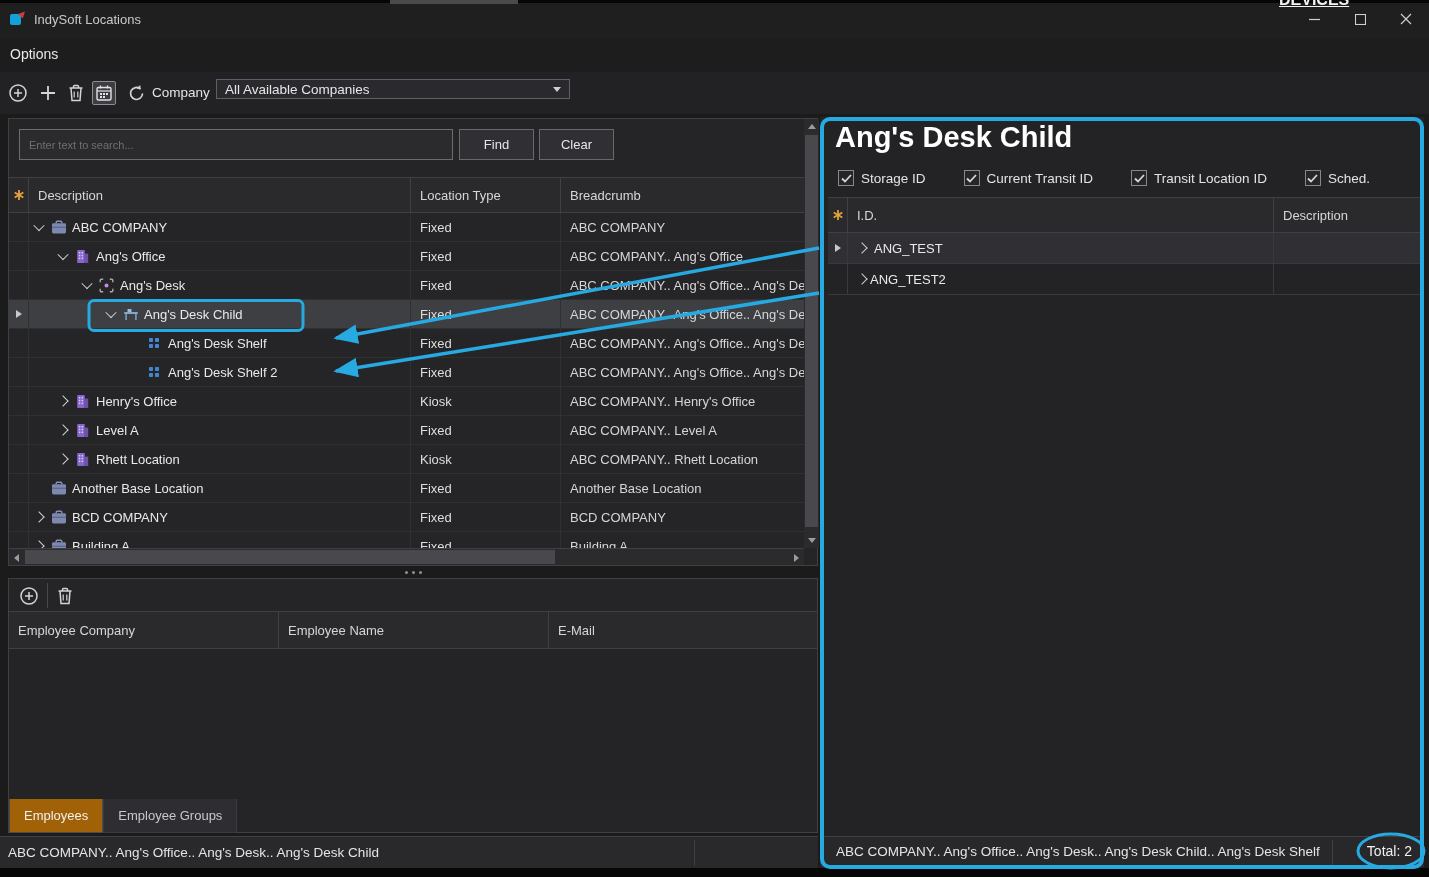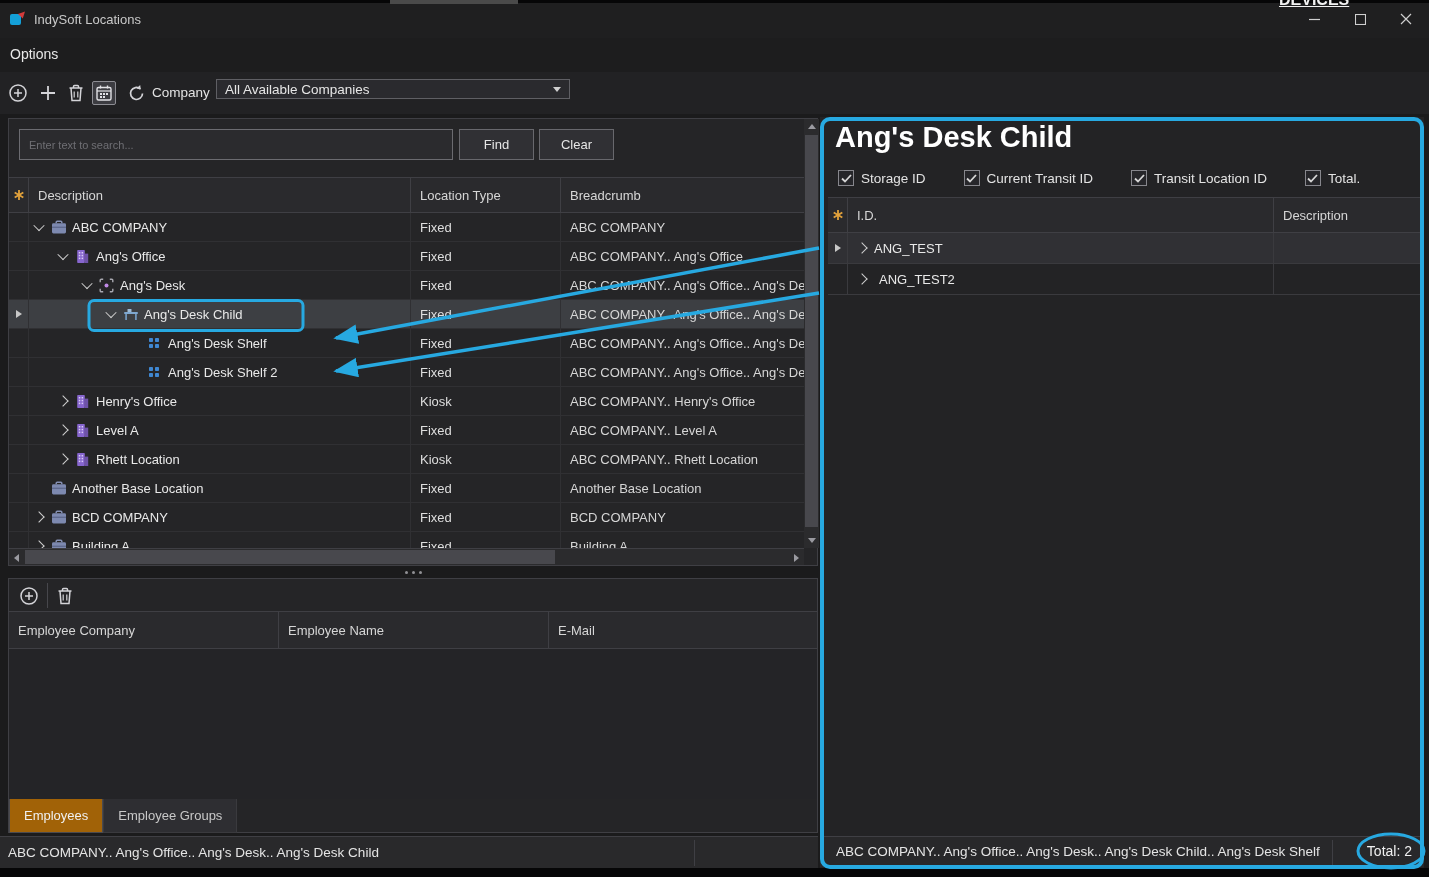--- a/index.html
+++ b/index.html
@@ -592,21 +592,21 @@
             </svg>
           </span>
         <span class="clabel">Transit Location ID</span>
       </div>
       <div class="checkitem">
         <span class="cbox">
             <svg width="11" height="9" viewBox="0 0 11 9">
               <path d="M1 4.5 L4 7.5 L10 1" stroke="#d6d6d6" stroke-width="1.8" fill="none"></path>
             </svg>
           </span>
-        <span class="clabel">Total.</span>
+        <span class="clabel">Sched.</span>
       </div>
     </div>
 
     <div class="dgridhdr">
       <div class="hcell d-ind">
         <svg width="12" height="12" viewBox="0 0 12 12">
             <g stroke="#e2a23c" stroke-width="1.8">
               <path d="M6 1 V11"></path>
               <path d="M1.7 3.5 L10.3 8.5"></path>
               <path d="M10.3 3.5 L1.7 8.5"></path>
@@ -629,21 +629,21 @@
           <span class="tlabel" style="margin-left:4px">ANG_TEST</span>
         </div>
         <div class="dc-desc"></div>
       </div>
       <div class="drow">
         <div class="dc-ind"></div>
         <div class="dc-id">
           <span class="chevbox">
               <i class="chev right"></i>
             </span>
-          <span class="tlabel" style="margin-left:9px">ANG_TEST2</span>
+          <span class="tlabel" style="margin-left:0">ANG_TEST2</span>
         </div>
         <div class="dc-desc"></div>
       </div>
     </div>
 
     <div class="dfoot">
       <span class="txt">ABC COMPANY.. Ang's Office.. Ang's Desk.. Ang's Desk Child.. Ang's Desk Shelf</span>
       <div class="dfootsep"></div>
       <span class="total">Total: 2</span>
     </div>

